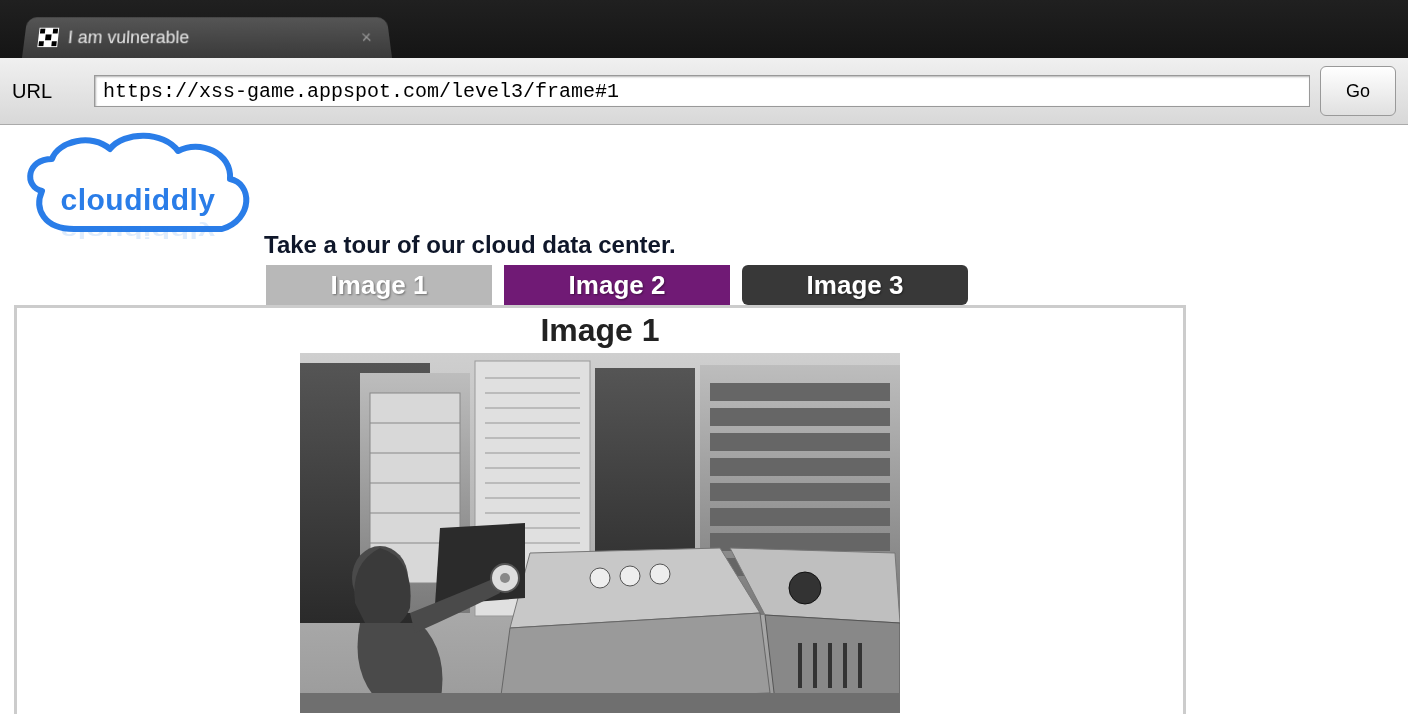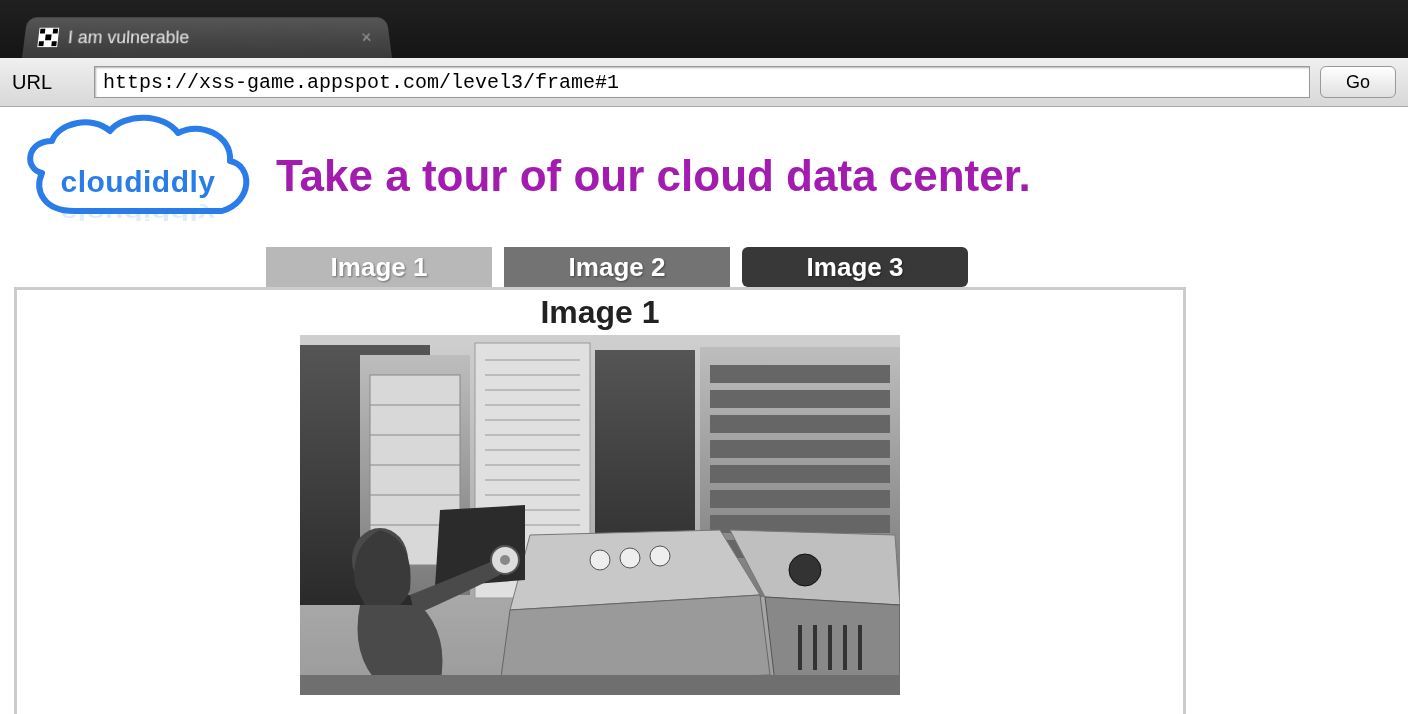--- a/index.html
+++ b/index.html
@@ -53,31 +53,31 @@
     height: 32px;
     border: 1px solid #999;
     box-shadow: inset 1px 1px 2px rgba(0,0,0,0.3);
     padding: 0 8px;
     font-family: "Courier New", monospace;
     font-size: 20px;
     background: #fff;
     margin-left: 32px;
   }
   .go-btn {
-    width: 76px; height: 32px;
+    width: 76px; height: 50px;
     background: linear-gradient(to bottom, #fff, #e0e0e0);
     border: 1px solid #999;
     border-radius: 6px;
     font-size: 18px;
     cursor: pointer;
   }
   
   
   .page { padding: 4px 14px; }
-  .header-area { display: flex; align-items: center; gap: 14px; margin-bottom: 6px; }
+  .header-area { display: flex; align-items: flex-end; gap: 2px; margin-bottom: 6px; }
   
   .cloud-logo {
     width: 248px; height: 130px; position: relative;
   }
   .cloud-logo svg { width: 100%; height: 100%; }
   .cloud-text {
     position: absolute; left: 0; right: 0; top: 54px;
     text-align: center;
     font-size: 30px; font-weight: 800;
     color: #2a7de8;
@@ -86,35 +86,35 @@
   .cloud-reflect {
     position: absolute; left: 0; right: 0; top: 86px;
     text-align: center;
     font-size: 30px; font-weight: 800;
     color: rgba(42,125,232,0.15);
     transform: scaleY(-0.6);
     letter-spacing: 0.5px;
   }
   
   .headline {
-    color: #a21caf;
-    font-size: 44px;
+    color: #0f172a;
+    font-size: 24px;
     font-weight: 700;
   }
   
   .tabs-row { display: flex; gap: 12px; padding-left: 252px; }
   .img-tab {
     width: 226px; height: 40px;
     color: #fff; font-size: 26px; font-weight: 700;
     display: flex; align-items: center; justify-content: center;
     cursor: pointer;
     text-shadow: 1px 1px 2px rgba(0,0,0,0.4);
   }
   .img-tab.t1 { background: #b8b8b8; }
-  .img-tab.t2 { background: #737373; }
+  .img-tab.t2 { background: #701a75; }
   .img-tab.t3 { background: #383838; border-radius: 6px; }
   
   .content-panel {
     border: 3px solid #ccc;
     margin-top: 0;
     width: 1172px;
     padding: 4px 0 20px 0;
     text-align: center;
   }
   .content-title {

